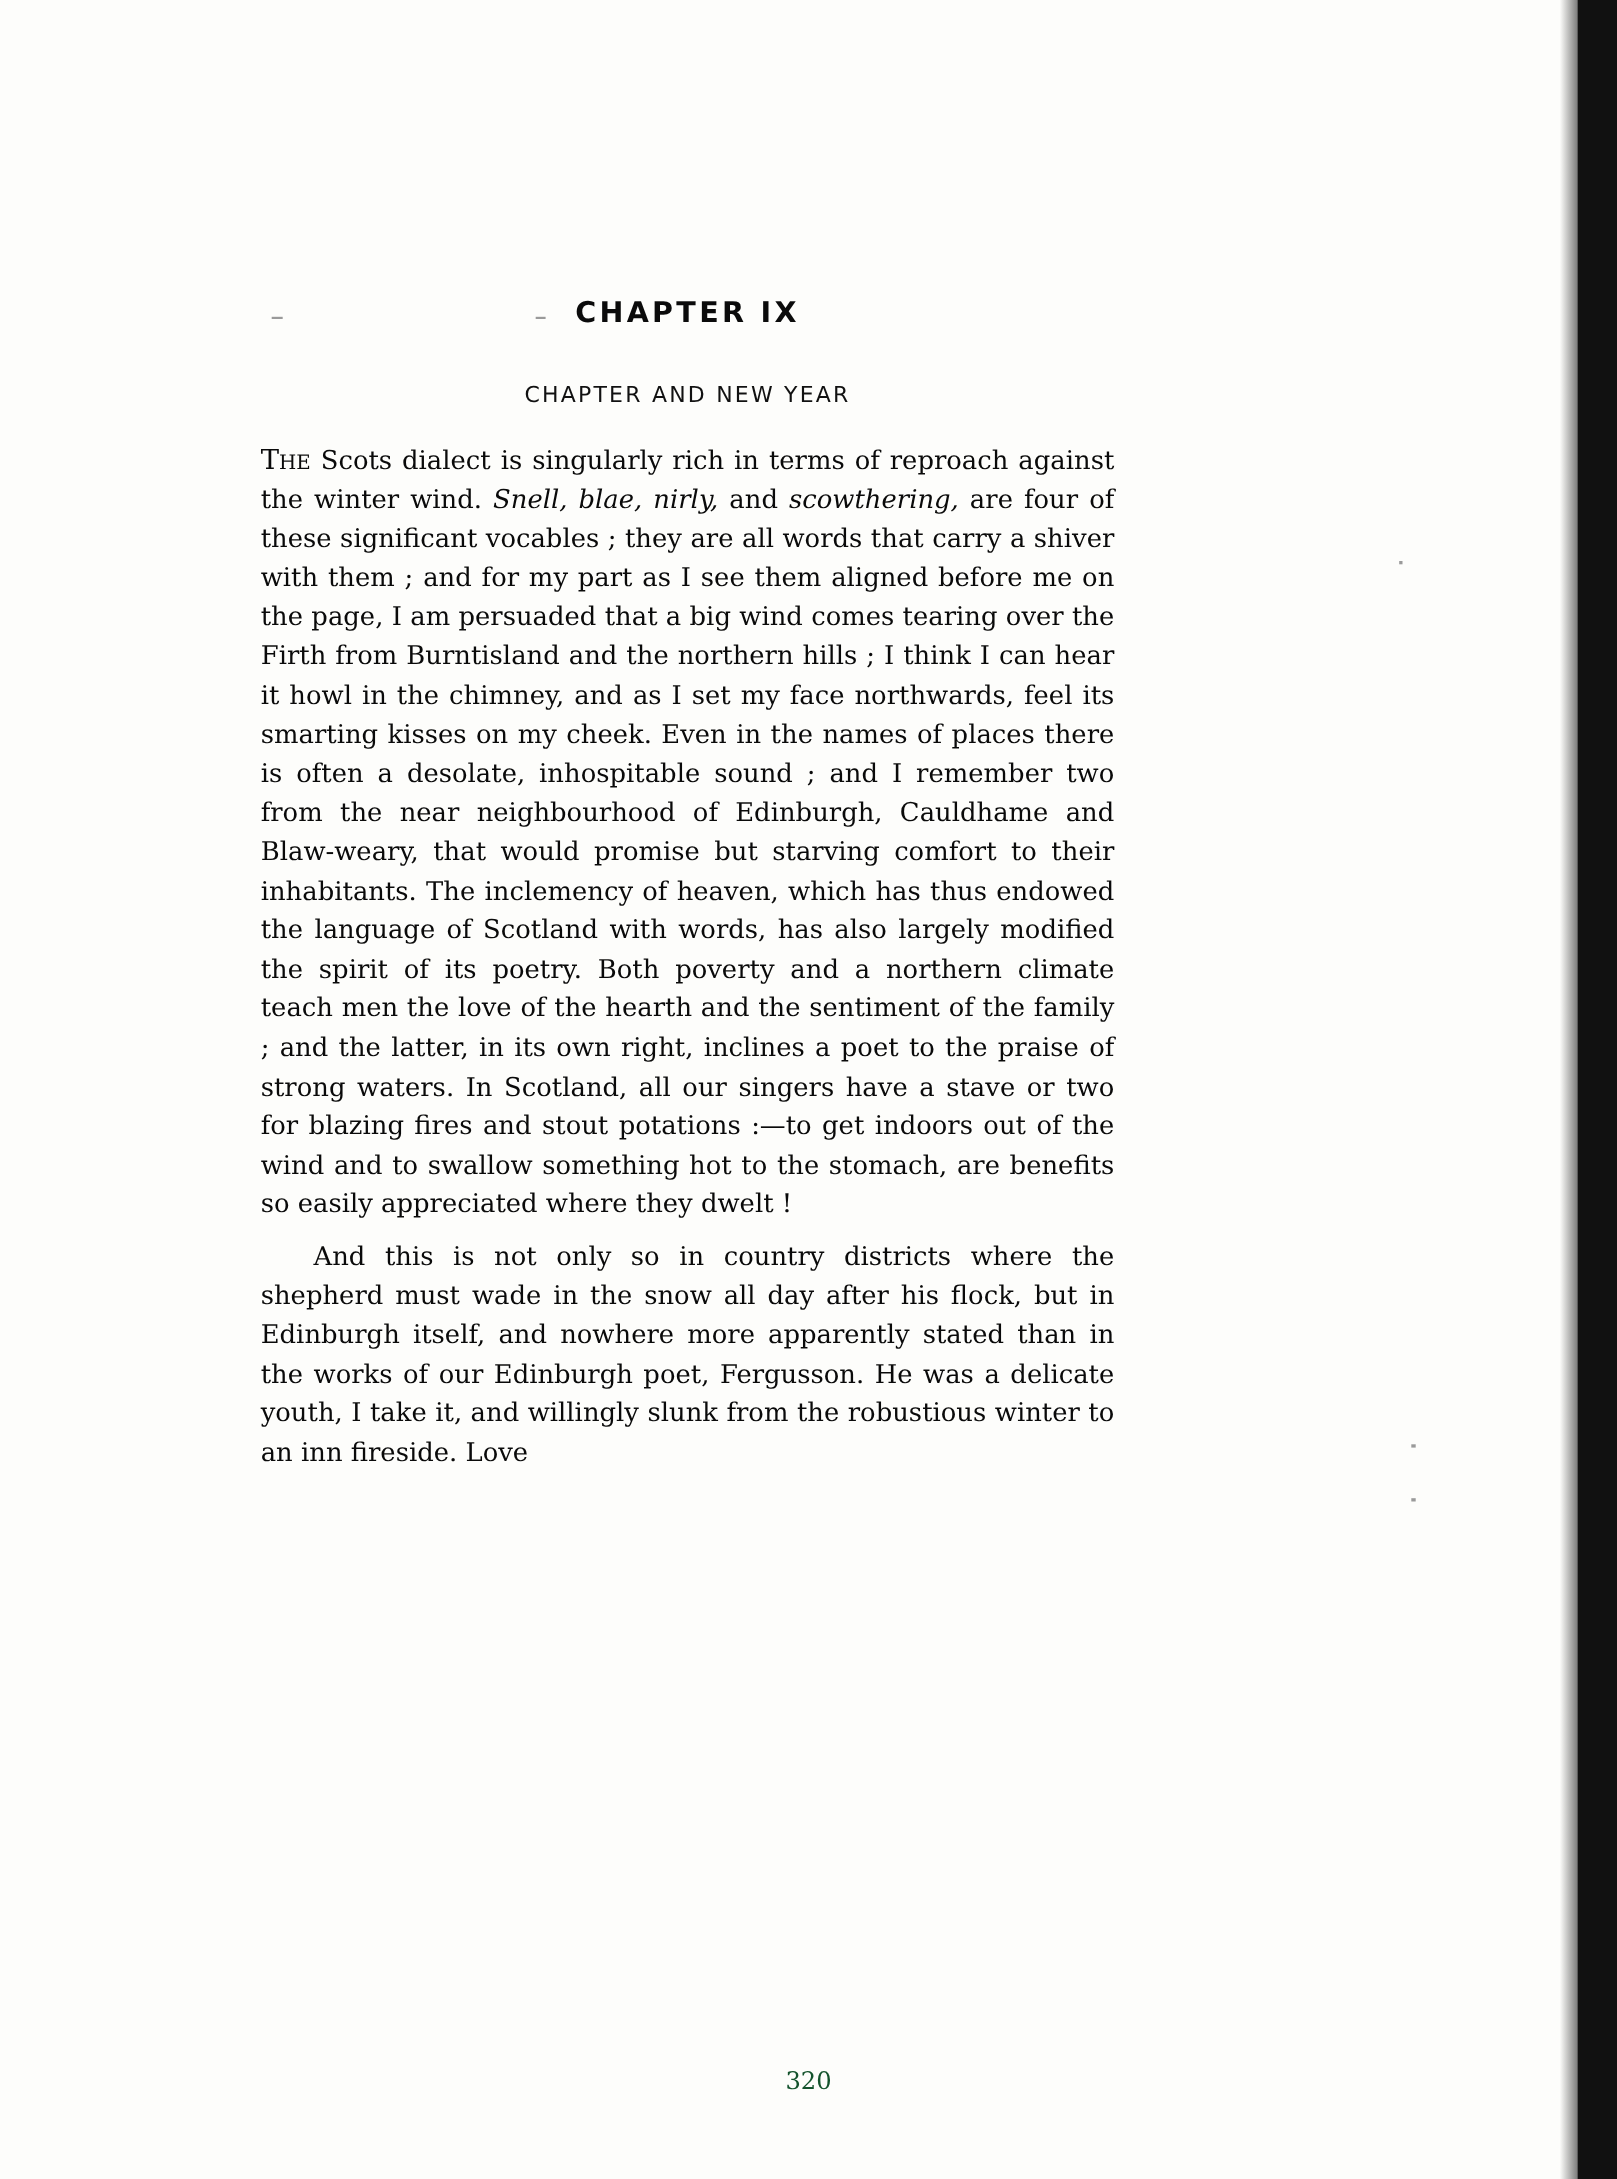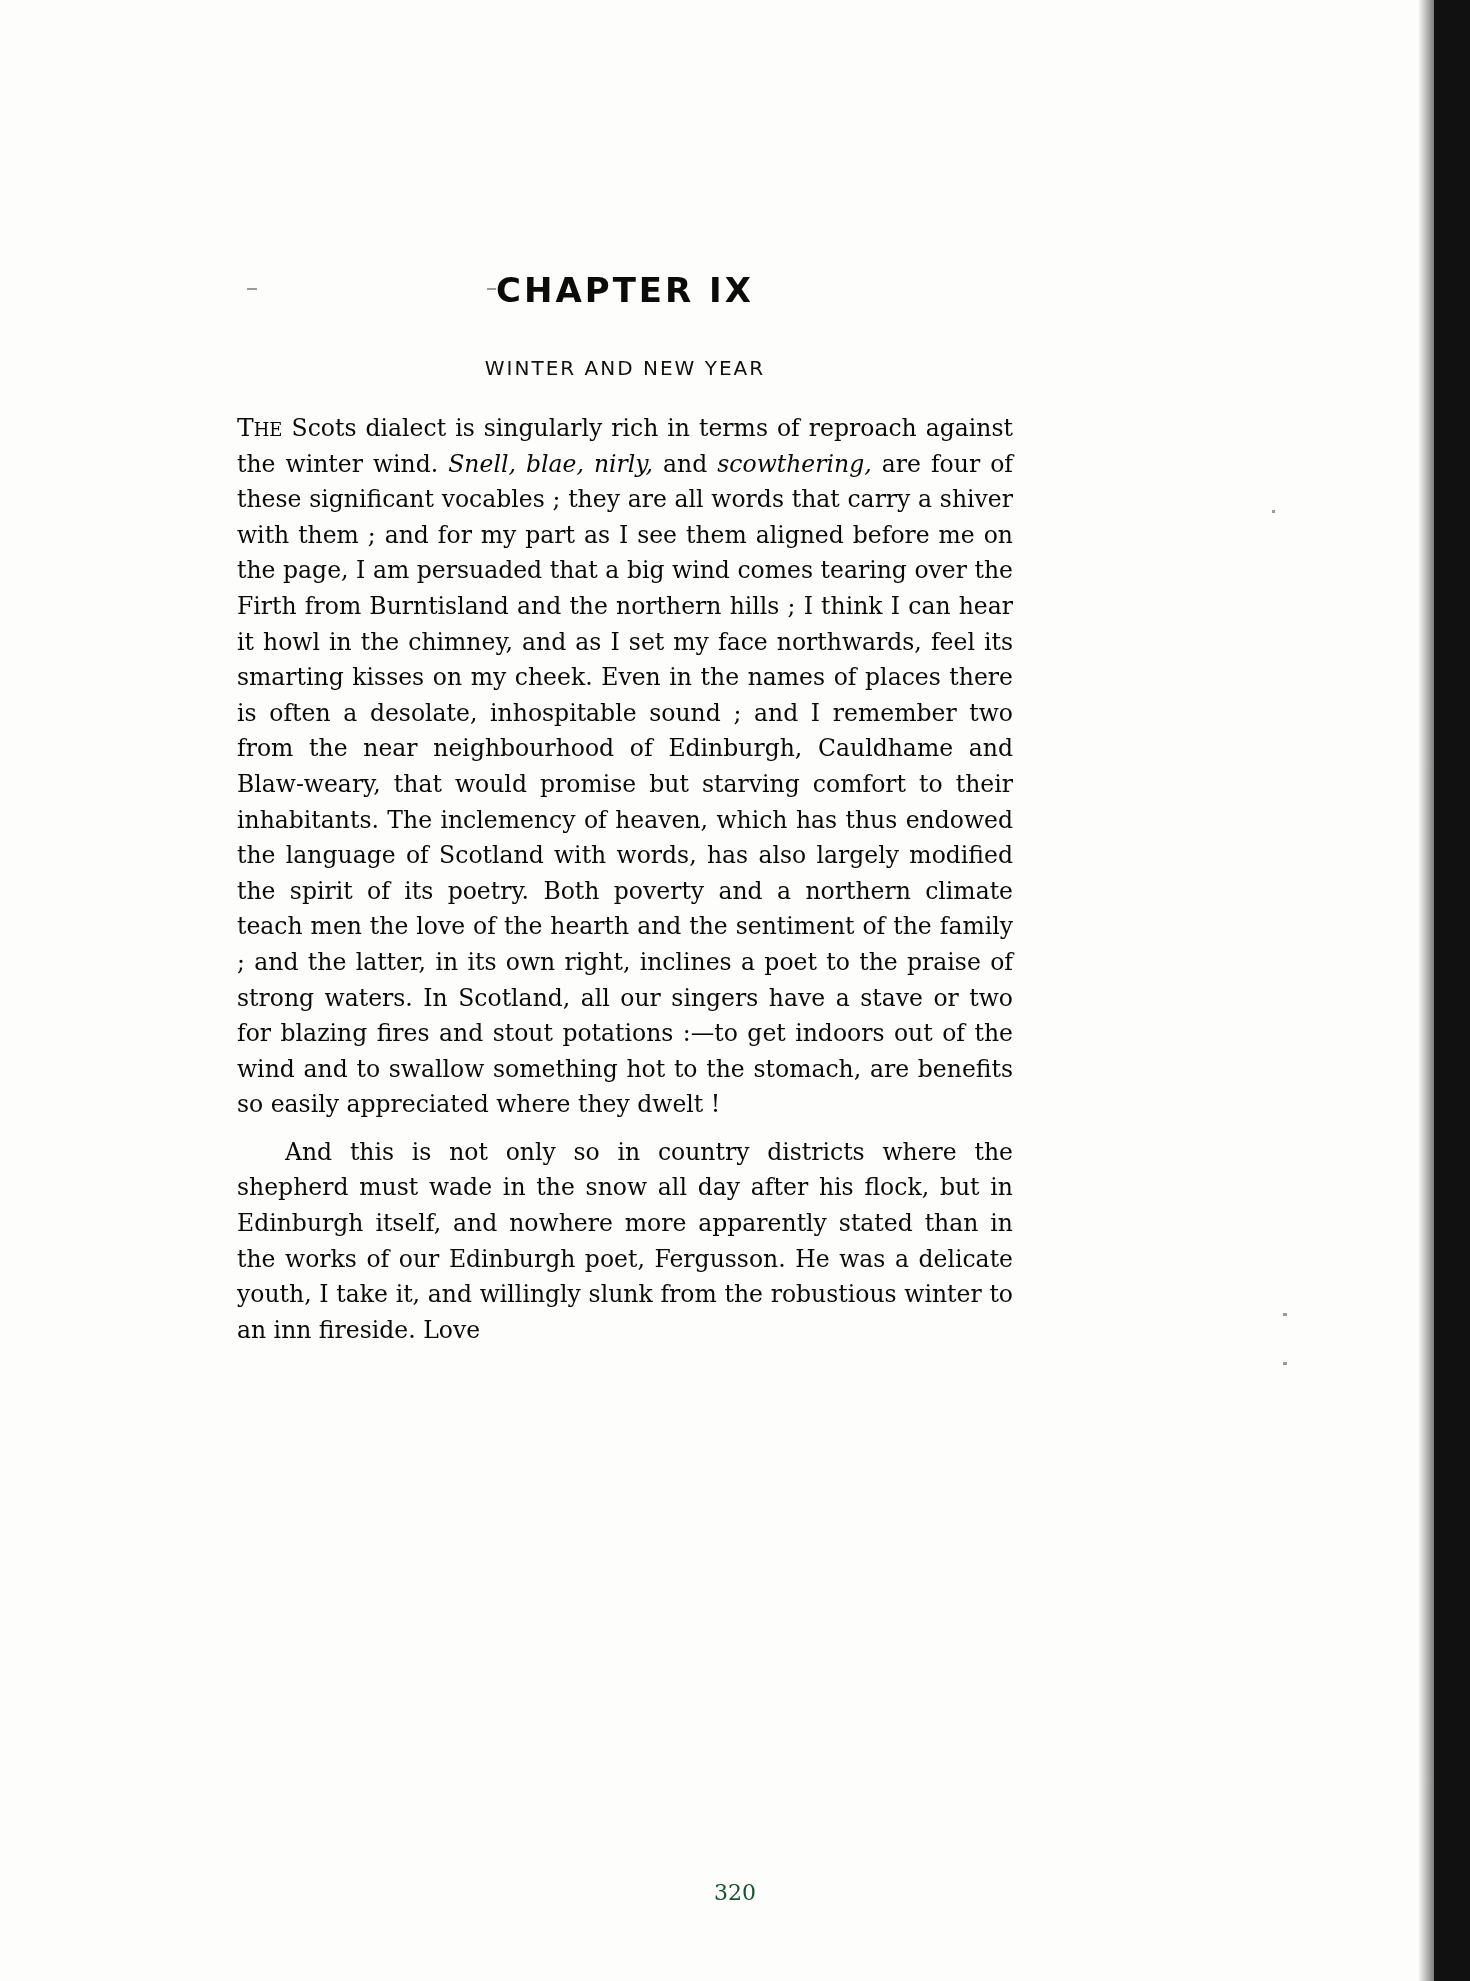--- a/index.html
+++ b/index.html
@@ -35,21 +35,21 @@
   .content {
     position: absolute;
     left: 225px;
     top: 270px;
     width: 800px;
   }
   .chapter-title {
     text-align: center;
     font-family: "DejaVu Sans", sans-serif;
     font-weight: 700;
-    font-size: 34px;
+    font-size: 26px;
     letter-spacing: 3px;
     color: #0b0b0b;
     margin: 0 0 46px 0;
   }
   .chapter-subtitle {
     text-align: center;
     font-family: "DejaVu Sans", sans-serif;
     font-weight: 400;
     font-size: 20px;
     letter-spacing: 2px;
@@ -103,21 +103,21 @@
   <div class="speck" style="left:247px; top:288px; width:10px; height:2px;"></div>
   <div class="speck" style="left:487px; top:288px; width:9px; height:2px;"></div>
   <div class="speck" style="left:1272px; top:510px; width:3px; height:3px;"></div>
   <div class="speck" style="left:1283px; top:1313px; width:4px; height:3px;"></div>
   <div class="speck" style="left:1283px; top:1362px; width:4px; height:3px;"></div>
 
   <div class="content">
 
     <h1 class="chapter-title">CHAPTER  IX</h1>
 
-    <h2 class="chapter-subtitle">WINTER AND NEW YEAR</h2>
+    <h2 class="chapter-subtitle">CHAPTER AND NEW YEAR</h2>
 
     <p class="body-text"><span class="smallcaps">The</span><span> Scots dialect is singularly rich in terms of reproach against the winter wind. </span><em>Snell, blae, nirly,</em><span> and </span><em>scowthering,</em><span> are four of these significant vocables ; they are all words that carry a shiver with them ; and for my part as I see them aligned before me on the page, I am persuaded that a big wind comes tearing over the Firth from Burntisland and the northern hills ; I think I can hear it howl in the chimney, and as I set my face northwards, feel its smarting kisses on my cheek.    Even in the names of places there is often a desolate, inhospitable sound ; and I remember two from the near neighbourhood of Edinburgh, Cauldhame and Blaw-weary, that would promise but starving comfort to their inhabitants.   The inclemency of heaven, which has thus endowed the language of Scotland with words, has also largely modified the spirit of its poetry.   Both poverty and a northern climate teach men the love of the hearth and the sentiment of the family ;  and the latter, in its own right, inclines a poet to the praise of strong waters.   In Scotland, all our singers have a stave or two for blazing fires and stout potations :—to get indoors out of the wind and to swallow something hot to the stomach, are benefits so easily appreciated where they dwelt !</span></p>
 
     <p class="body-text indent">And this is not only so in country districts where the shepherd must wade in the snow all day after his flock, but in Edinburgh itself, and nowhere more apparently stated than in the works of our Edinburgh poet, Fergusson.   He was a delicate youth, I take it, and willingly slunk from the robustious winter to an inn fireside.   Love</p>
 
   </div>
 
   <div class="page-number">320</div>
 
 </div>

